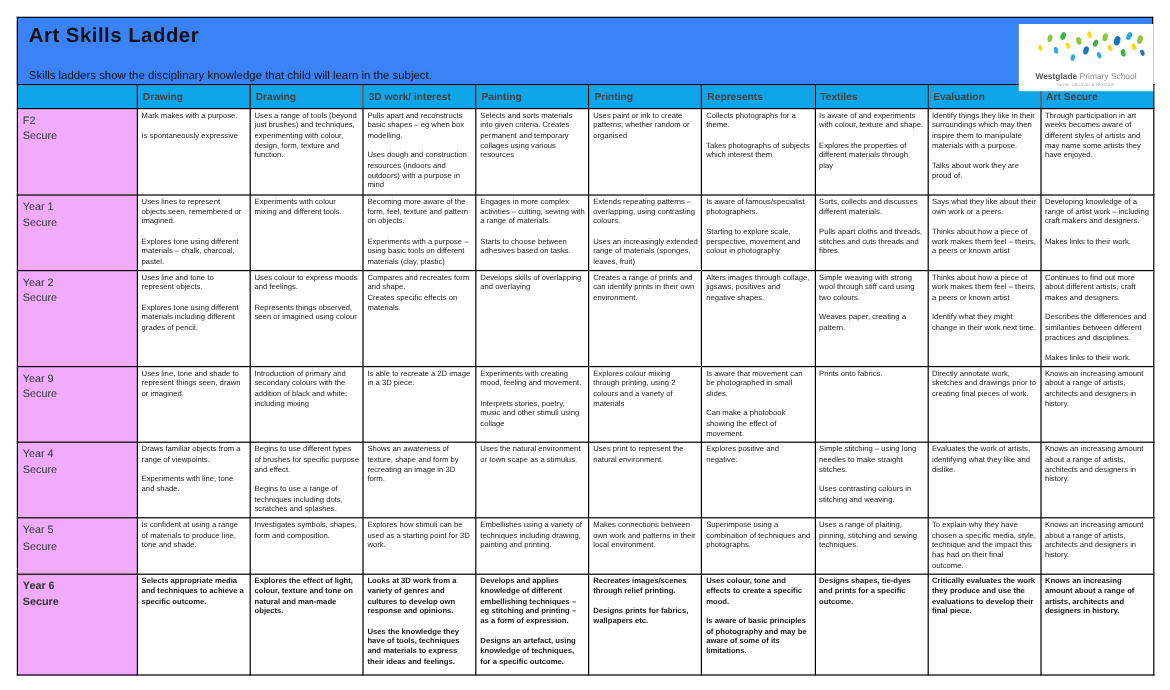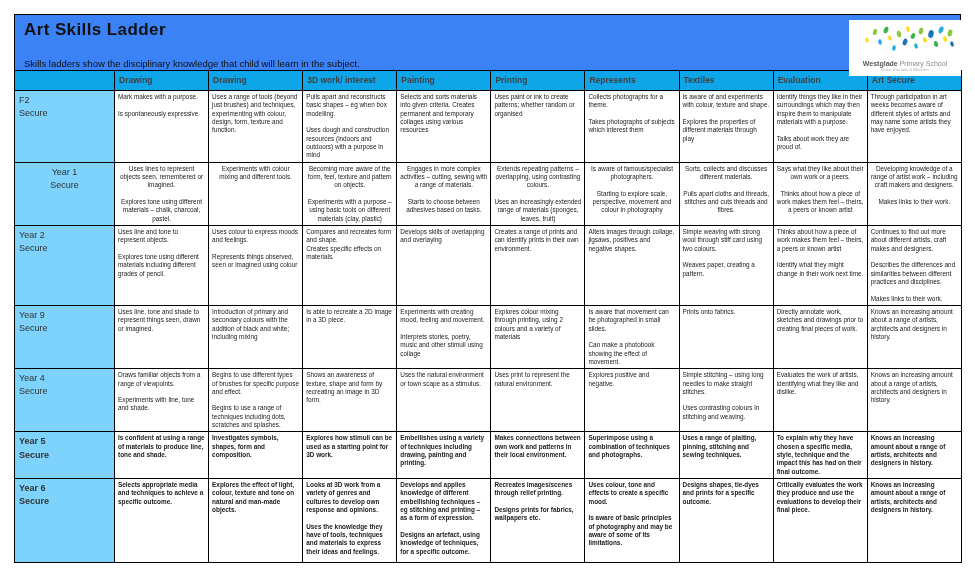--- a/index.html
+++ b/index.html
@@ -13,24 +13,24 @@
   .band .title { font-size: 17px; font-weight: bold; letter-spacing: 0.4px; color: #111; }
   .band .subtitle { font-size: 9.5px; margin-top: 18px; color: #111; }
   .logo-box { position: absolute; top: 5px; right: -1px; width: 112px; height: 56px; background: #fff; text-align: center; padding-top: 2px; }
   .logo-name { font-size: 7px; color: #8a8a8a; white-space: nowrap; }
   .logo-name b { color: #595959; }
   .logo-tagline { font-size: 4px; color: #b0b0b0; }
 
   
   table.doc td, table.doc th { border: 0.8px solid #000; vertical-align: top; }
   th.col-h { background: #0ea5e9; font-size: 8.5px; font-weight: 600; color: #404040; text-align: left; padding: 4px 4px 3px 4px; height: 20px; white-space: nowrap; overflow: hidden; }
-  td.label { background: #7dd3fc; font-size: 9px; color: #333; padding: 3px 4px; line-height: 1.45; }
+  td.label { background: #f0abfc; font-size: 9px; color: #333; padding: 3px 4px; line-height: 1.45; }
   td.cell { background: #fff; font-size: 6.4px; line-height: 1.3; padding: 2px 3px; white-space: pre-line; color: #1a1a1a; }
-  tr.row-f2 { height: 65px; } tr.row-y1 { height: 57px; text-align: center; } tr.row-y2 { height: 68px; }
-  tr.row-y3 { height: 62px; } tr.row-y4 { height: 56px; } tr.row-y5 { height: 38px; font-weight: bold; }
+  tr.row-f2 { height: 65px; } tr.row-y1 { height: 57px; } tr.row-y2 { height: 68px; }
+  tr.row-y3 { height: 62px; } tr.row-y4 { height: 56px; } tr.row-y5 { height: 38px; }
   tr.row-y6 { height: 84px; font-weight: bold; }
   col.c-label { width: 100px; } col.c-skill { width: 94.1px; }
 
   
   .dotY { fill: #ffd917; } .dotG { fill: #8dc63f; } .dotB { fill: #29abe2; } .dotDB { fill: #1b75bc; } .dotDG { fill: #39b54a; }
 </style>
 </head>
 <body>
 
 <div class="page">

